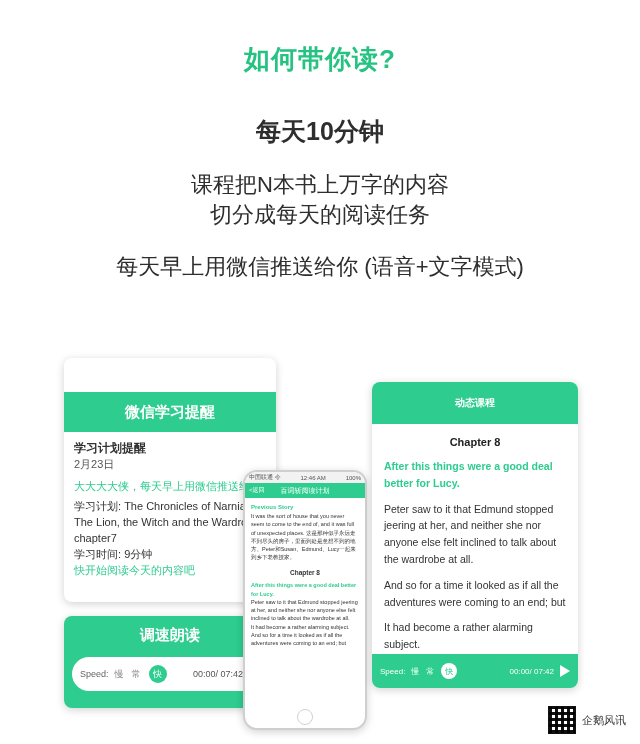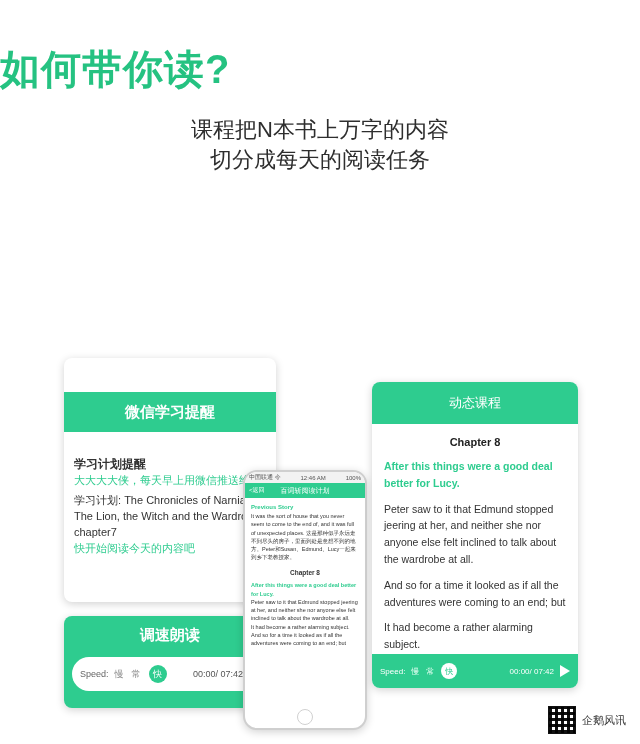--- a/index.html
+++ b/index.html
@@ -3,37 +3,37 @@
 <meta charset="utf-8">
 <style>
   html,body{margin:0;padding:0;}
   body{
     width:640px;height:744px;
     background:#ffffff;
     font-family:"Liberation Sans","DejaVu Sans",sans-serif;
     position:relative;overflow:hidden;
   }
   .headline{
-    position:absolute;left:0;top:42px;width:640px;text-align:left;
-    font-size:40px;font-weight:bold;color:#25c281;letter-spacing:1px;
+    position:absolute;left:0;top:42px;width:640px;text-align:center;
+    font-size:26px;font-weight:bold;color:#25c281;letter-spacing:1px;
   }
   .sub-block{position:absolute;left:0;top:115px;width:640px;text-align:center;color:#2e2e2e;}
   .sub1{font-size:25px;font-weight:bold;margin-bottom:22px;}
   .sub2{font-size:22px;}
   .sub3{font-size:22px;margin-bottom:22px;}
   .sub4{font-size:22px;}
 
   
   .card{position:absolute;border-radius:8px;overflow:hidden;box-shadow:0 2px 8px rgba(0,0,0,.18);}
 
   
   .card-left{left:64px;top:358px;width:212px;height:244px;background:#fff;}
   .card-left .bar{height:40px;background:#2ecc8f;color:#fff;font-size:15px;
       display:flex;align-items:center;justify-content:center;font-weight:bold;margin-top:34px;}
-  .card-left .body{padding:8px 10px;font-size:11px;color:#333;line-height:1.45;margin-top:16px;}
+  .card-left .body{padding:8px 10px;font-size:11px;color:#333;line-height:1.45;}
   .card-left .t1{font-weight:bold;font-size:12px;}
   .card-left .date{color:#555;font-size:11px;margin-bottom:6px;}
   .green{color:#2ecc8f;}
   .card-left .plan{margin-top:4px;}
   .card-left .detail{margin-top:10px;font-size:11px;color:#333;}
 
   
   .card-speed{left:64px;top:616px;width:212px;height:92px;background:#2ecc8f;border-radius:8px;}
   .card-speed .title{color:#fff;font-size:15px;font-weight:bold;text-align:center;padding-top:10px;}
   .player{margin:12px 8px 0 8px;background:#fff;border-radius:22px;height:34px;display:flex;align-items:center;padding:0 8px;}
@@ -50,21 +50,21 @@
   .card-mid .navbar{height:15px;background:#2ecc8f;color:#fff;font-size:7px;display:flex;align-items:center;justify-content:center;position:relative;}
   .card-mid .navbar .back{position:absolute;left:4px;font-size:6px;}
   .card-mid .content{padding:5px 6px;font-size:5.5px;color:#333;line-height:1.5;}
   .card-mid .prev{color:#2ecc8f;font-weight:bold;font-size:6px;}
   .card-mid .chap{text-align:center;font-weight:bold;font-size:6.5px;margin:6px 0 4px;}
   .card-mid .hl{color:#2ecc8f;font-weight:bold;}
   .card-mid .home{position:absolute;bottom:3px;left:50%;transform:translateX(-50%);width:14px;height:14px;border:1px solid #d0d0d0;border-radius:50%;}
 
   
   .card-right{left:372px;top:382px;width:206px;height:306px;background:#fff;}
-  .card-right .bar{height:42px;background:#2ecc8f;color:#fff;font-size:13px;display:flex;align-items:center;justify-content:center;font-weight:normal;}
+  .card-right .bar{height:42px;background:#2ecc8f;color:#fff;font-size:10px;display:flex;align-items:center;justify-content:center;font-weight:bold;}
   .card-right .chap{text-align:center;font-weight:bold;font-size:11px;margin:12px 0 10px;color:#222;}
   .card-right .body{padding:0 12px;font-size:10.5px;color:#333;line-height:1.6;}
   .card-right p{margin:0 0 9px 0;}
   .card-right .hl{color:#2ecc8f;font-weight:bold;}
   .card-right .player2{position:absolute;left:0;bottom:0;width:206px;height:34px;background:#2ecc8f;display:flex;align-items:center;padding:0 8px;box-sizing:border-box;}
   .card-right .player2 .lab{font-size:8px;color:#fff;margin-right:6px;}
   .card-right .player2 .sp{font-size:8px;color:#e8fff4;margin-right:7px;}
   .card-right .player2 .sp.active{background:#fff;color:#2ecc8f;border-radius:50%;width:16px;height:16px;display:flex;align-items:center;justify-content:center;margin-right:7px;}
   .card-right .player2 .time{font-size:8px;color:#fff;margin-left:auto;margin-right:6px;}
   .card-right .player2 .play{width:0;height:0;border-left:10px solid #fff;border-top:6px solid transparent;border-bottom:6px solid transparent;}
@@ -76,32 +76,39 @@
      repeating-linear-gradient(0deg,#111 0 3px,transparent 3px 6px);
      background-blend-mode:multiply;border:1px solid #111;}
   .footer .ftxt{font-size:11px;color:#333;}
 </style>
 </head>
 <body>
 
 <div class="headline">如何带你读?</div>
 
 <div class="sub-block">
+  <div class="sub1">每天10分钟</div>
   <div class="sub2">课程把N本书上万字的内容</div>
   <div class="sub3">切分成每天的阅读任务</div>
+  <div class="sub4">每天早上用微信推送给你 (语音+文字模式)</div>
 </div>
 
 <div class="card card-left">
   <div class="bar">微信学习提醒</div>
   <div class="body">
     <div class="t1">学习计划提醒</div>
+    <div class="date">2月23日</div>
     <div class="green">大大大大侠，每天早上用微信推送给你</div>
     <div class="plan">
       <span>学习计划:</span>
       <span>The Chronicles of Narnia: The Lion, the Witch and the Wardrobe chapter7</span>
+    </div>
+    <div>
+      <span>学习时间:</span>
+      <span>9分钟</span>
     </div>
     <div class="green">快开始阅读今天的内容吧</div>
   </div>
 </div>
 
 <div class="card card-speed">
   <div class="title">调速朗读</div>
   <div class="player">
     <span class="lab">Speed:</span>
     <span class="sp">慢</span>

